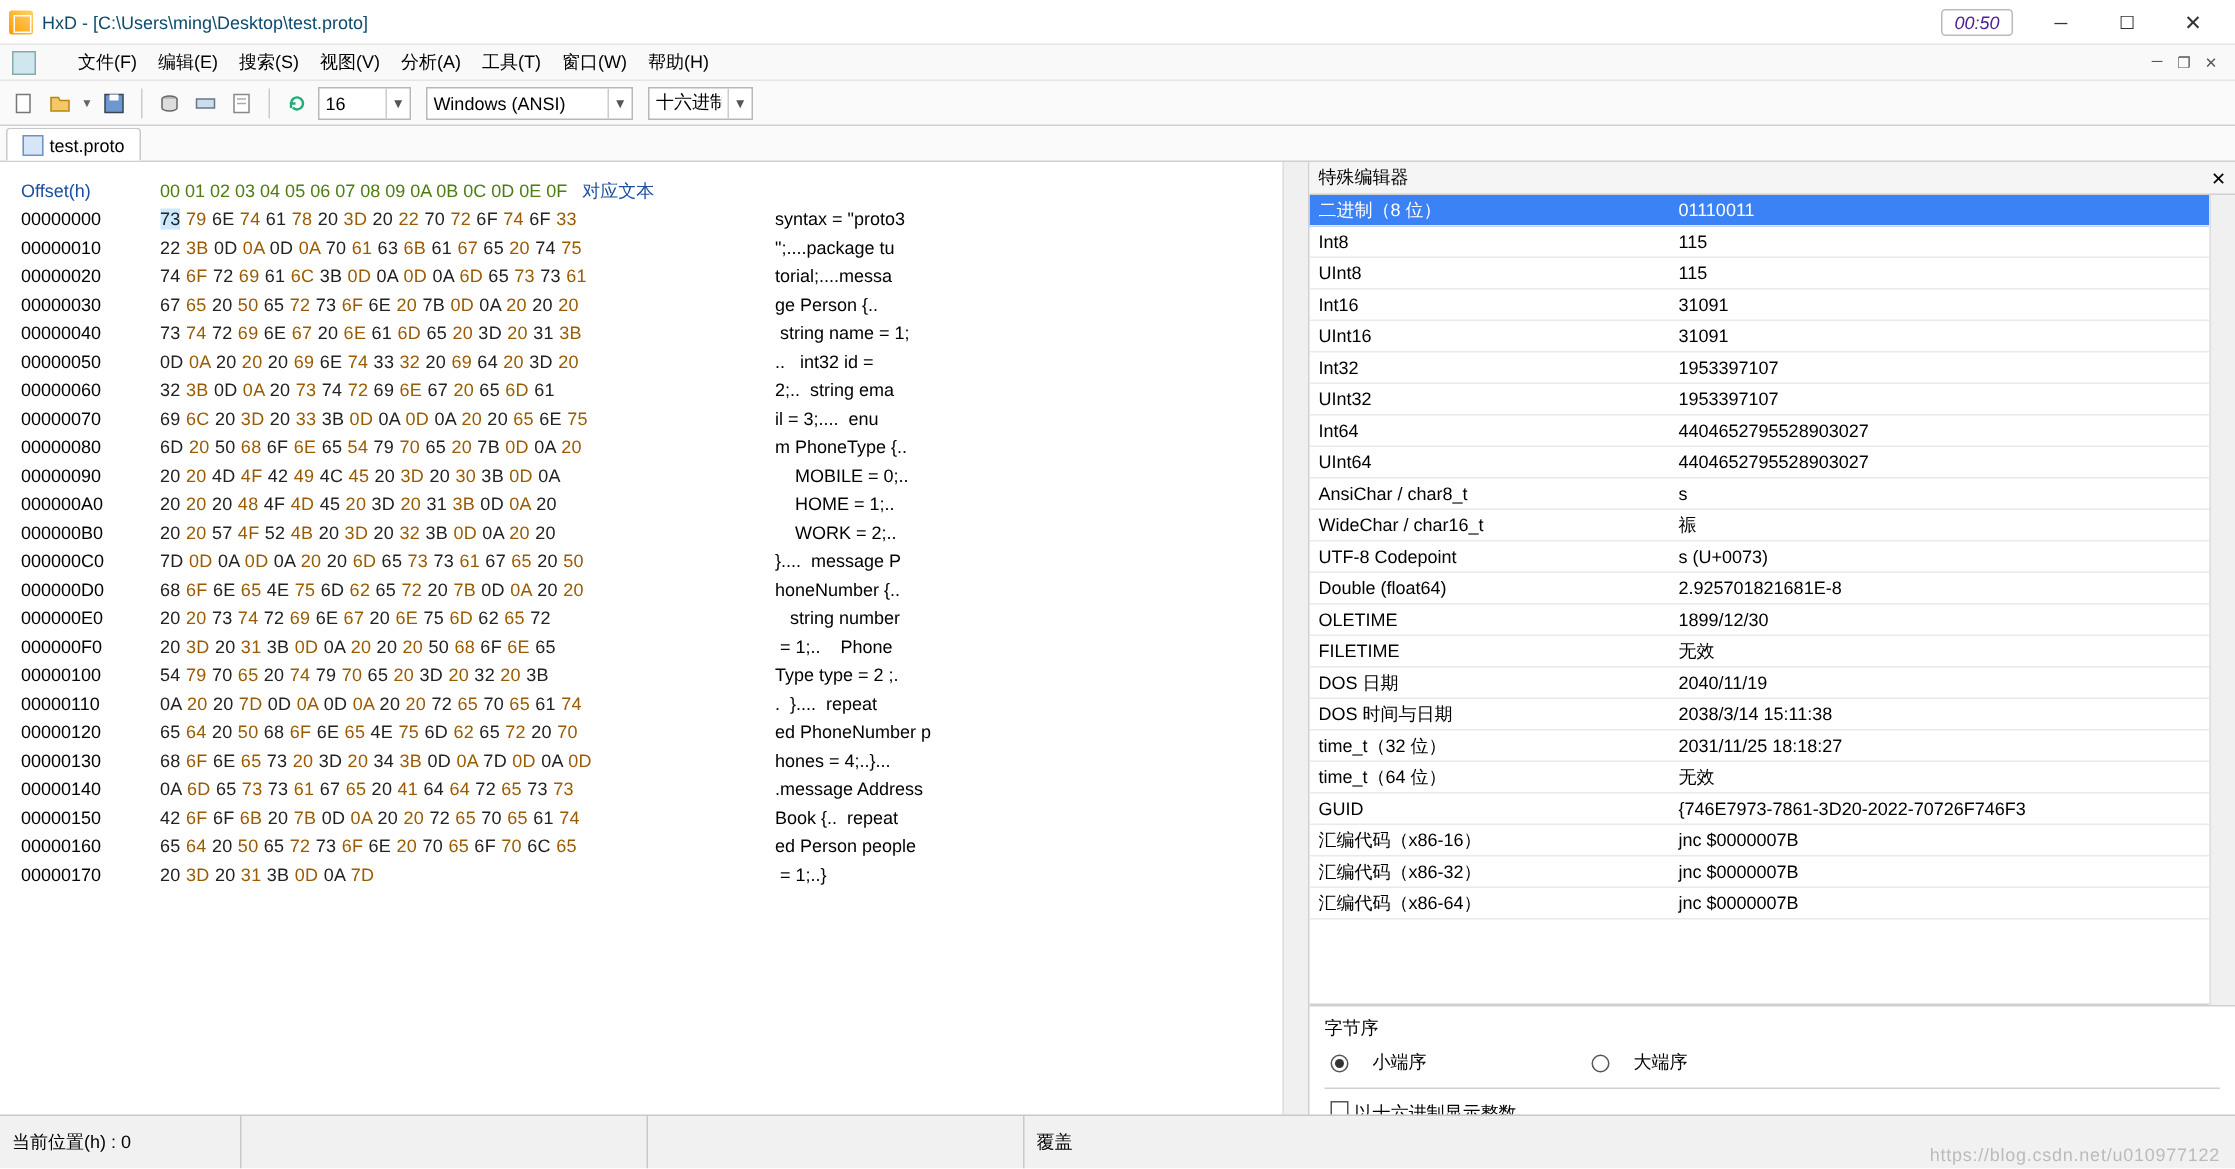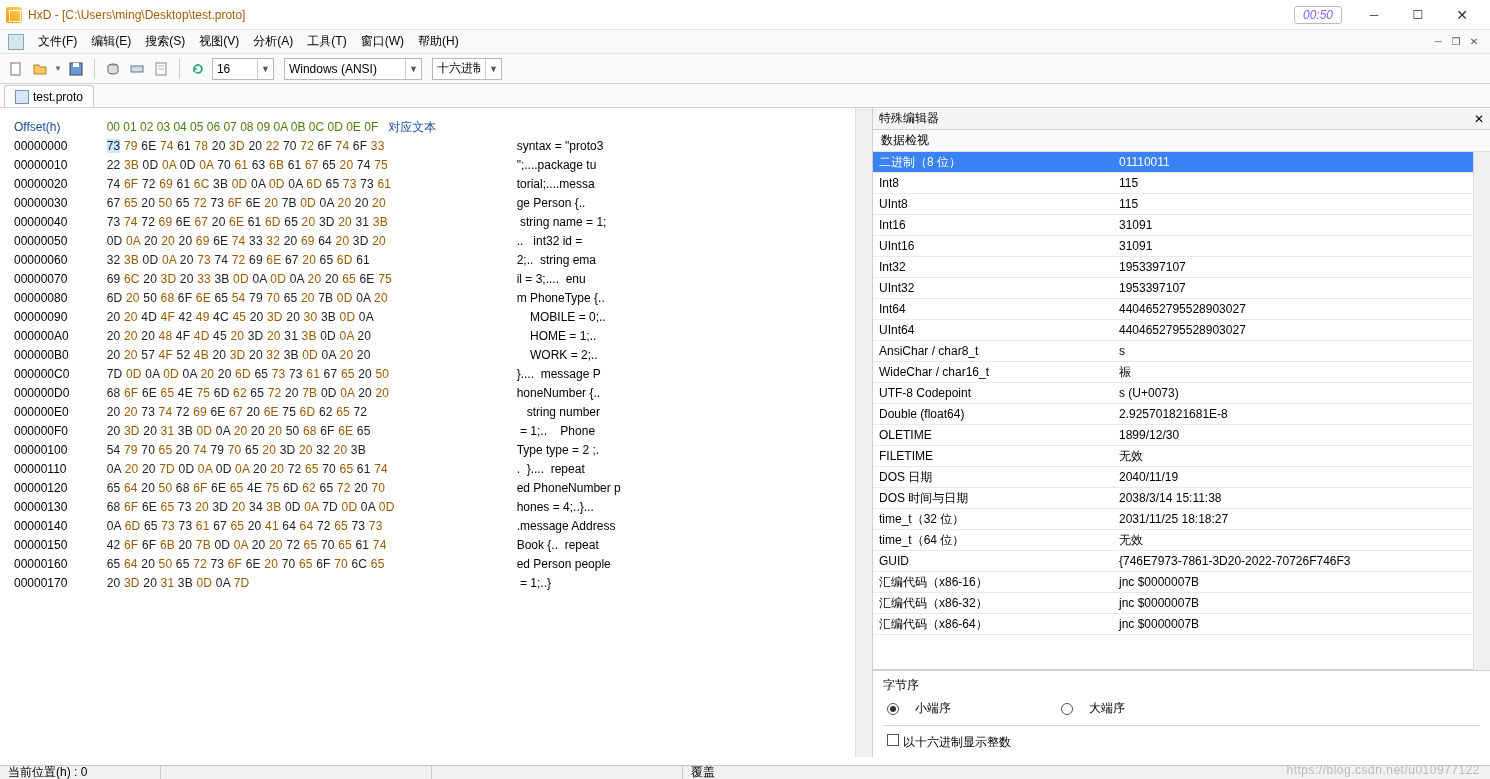--- a/index.html
+++ b/index.html
@@ -1,25 +1,25 @@
 <!DOCTYPE html>
 <html><head>
 <meta charset="utf-8">
 <style>
   * { margin:0; padding:0; box-sizing:border-box; font-family:"Microsoft YaHei","Segoe UI",Tahoma,sans-serif; font-size:12px; }
   body { background:#fff; width:1490px; height:779px; position:relative; overflow:hidden; color:#000;}
   .title-bar { height:30px; display:flex; align-items:center; padding:0 6px; background:#fff; border-bottom:1px solid #e5e5e5;}
   .title-bar .icon { width:16px; height:16px; margin-right:6px; display:inline-block; background:linear-gradient(45deg,#ff9a00,#ffd36b); border-radius:2px; position:relative;}
   .title-bar .icon::after{content:"";position:absolute;left:3px;top:3px;width:10px;height:10px;border:1px solid #fff;}
-  .title-text { flex:0 0 auto; font-size:12px; color:#a16207;}
+  .title-text { flex:0 0 auto; font-size:12px; color:#0c4a6e;}
   .title-spacer { flex:1;}
-  .clock { border:1px solid #bbb; border-radius:3px; padding:1px 8px; font-style:italic; color:#8b5cf6; margin-right:10px;}
+  .clock { border:1px solid #bbb; border-radius:3px; padding:1px 8px; font-style:italic; color:#4c1d95; margin-right:10px;}
   .win-btns { display:flex; gap:0;}
   .win-btn { width:44px; height:28px; display:flex; align-items:center; justify-content:center; color:#333;}
-  .menu-bar { height:24px; display:flex; align-items:center; gap:14px; padding:0 8px; border-bottom:1px solid #e5e5e5; background:#f9f9f9;}
+  .menu-bar { height:24px; display:flex; align-items:center; gap:28px; padding:0 8px; border-bottom:1px solid #e5e5e5; background:#f9f9f9;}
   .menu-bar .mico{width:16px;height:16px;display:inline-block;border:1px solid #8aa;background:#cfe8ef;}
   .menu-item { cursor:default;}
   .mdi-btns{margin-left:auto;display:flex;gap:2px;}
   .mdi-btns span{width:16px;height:14px;display:inline-flex;align-items:center;justify-content:center;font-size:10px;color:#555;border:1px solid transparent;}
   .toolbar { height:30px; display:flex; align-items:center; gap:4px; padding:2px 6px; border-bottom:1px solid #d0d0d0; background:#fafafa;}
   .tb-ico { width:20px; height:20px; display:inline-flex; align-items:center; justify-content:center; border:1px solid transparent; border-radius:2px;}
   .tb-ico svg{width:16px;height:16px;}
   .tb-sep { width:1px; height:20px; background:#ccc; margin:0 4px;}
   .tb-inset{display:flex;align-items:center;border:1px solid #b8b8b8;background:#fff;height:22px;}
   .tb-inset input{border:none;outline:none;height:20px;padding:0 4px;font-size:12px;background:transparent;}
@@ -46,21 +46,21 @@
   .insp-k{ width:240px; }
   .insp-v{ flex:1;}
   .insp-scroll{width:17px;background:#f0f0f0;border-left:1px solid #ddd;}
   .insp-footer1{ padding:6px 10px; border-top:1px solid #d0d0d0; display:flex; flex-direction:column; gap:6px;}
   .radio-row{display:flex; gap:110px; padding-left:4px;}
   .radio-opt{display:flex;align-items:center;gap:16px;}
   .radio-opt .r{width:12px;height:12px;border:1px solid #555;border-radius:50%;display:inline-flex;align-items:center;justify-content:center;}
   .radio-opt .r.on::after{content:"";width:6px;height:6px;background:#333;border-radius:50%;}
   .check-opt{display:flex;align-items:flex-start;gap:4px;padding-left:4px;}
   .check-opt .c{width:12px;height:12px;border:1px solid #555;}
-  .status { position:absolute; left:0; right:0; bottom:0; height:14px; background:#f1f1f1; border-top:1px solid #c9c9c9; display:flex; align-items:center; font-size:12px;}
+  .status { position:absolute; left:0; right:0; bottom:0; height:36px; background:#f1f1f1; border-top:1px solid #c9c9c9; display:flex; align-items:center; font-size:12px;}
   .status .cell{padding:0 8px; height:100%; display:flex; align-items:center;}
   .status .sep{width:1px;height:100%;background:#c9c9c9;}
   .watermark{position:absolute;right:10px;bottom:2px;color:#bbb;font-size:12px;letter-spacing:0.5px;}
   .close-x{font-size:14px;}
 </style>
 </head>
 <body>
 
 <div class="title-bar">
   <span class="icon"></span>
@@ -154,23 +154,20 @@
 <div class="workspace">
   <div class="hex-pane">
     <div class="hex-content" id="hex-content"><div class="hex-header"><span class="hx-off off">Offset(h)</span>  <span class="cols">00 01 02 03 04 05 06 07 08 09 0A 0B 0C 0D 0E 0F</span>   <span class="txt">对应文本</span></div><div><span class="hx-off">00000000</span>  <span class="hx-bytes"><span class=" cursor-byte">73</span> <span class="alt">79</span> <span class="">6E</span> <span class="alt">74</span> <span class="">61</span> <span class="alt">78</span> <span class="">20</span> <span class="alt">3D</span> <span class="">20</span> <span class="alt">22</span> <span class="">70</span> <span class="alt">72</span> <span class="">6F</span> <span class="alt">74</span> <span class="">6F</span> <span class="alt">33</span></span><span class="hx-txt">syntax = "proto3</span></div><div><span class="hx-off">00000010</span>  <span class="hx-bytes"><span class="">22</span> <span class="alt">3B</span> <span class="">0D</span> <span class="alt">0A</span> <span class="">0D</span> <span class="alt">0A</span> <span class="">70</span> <span class="alt">61</span> <span class="">63</span> <span class="alt">6B</span> <span class="">61</span> <span class="alt">67</span> <span class="">65</span> <span class="alt">20</span> <span class="">74</span> <span class="alt">75</span></span><span class="hx-txt">";....package tu</span></div><div><span class="hx-off">00000020</span>  <span class="hx-bytes"><span class="">74</span> <span class="alt">6F</span> <span class="">72</span> <span class="alt">69</span> <span class="">61</span> <span class="alt">6C</span> <span class="">3B</span> <span class="alt">0D</span> <span class="">0A</span> <span class="alt">0D</span> <span class="">0A</span> <span class="alt">6D</span> <span class="">65</span> <span class="alt">73</span> <span class="">73</span> <span class="alt">61</span></span><span class="hx-txt">torial;....messa</span></div><div><span class="hx-off">00000030</span>  <span class="hx-bytes"><span class="">67</span> <span class="alt">65</span> <span class="">20</span> <span class="alt">50</span> <span class="">65</span> <span class="alt">72</span> <span class="">73</span> <span class="alt">6F</span> <span class="">6E</span> <span class="alt">20</span> <span class="">7B</span> <span class="alt">0D</span> <span class="">0A</span> <span class="alt">20</span> <span class="">20</span> <span class="alt">20</span></span><span class="hx-txt">ge Person {..   </span></div><div><span class="hx-off">00000040</span>  <span class="hx-bytes"><span class="">73</span> <span class="alt">74</span> <span class="">72</span> <span class="alt">69</span> <span class="">6E</span> <span class="alt">67</span> <span class="">20</span> <span class="alt">6E</span> <span class="">61</span> <span class="alt">6D</span> <span class="">65</span> <span class="alt">20</span> <span class="">3D</span> <span class="alt">20</span> <span class="">31</span> <span class="alt">3B</span></span><span class="hx-txt"> string name = 1;</span></div><div><span class="hx-off">00000050</span>  <span class="hx-bytes"><span class="">0D</span> <span class="alt">0A</span> <span class="">20</span> <span class="alt">20</span> <span class="">20</span> <span class="alt">69</span> <span class="">6E</span> <span class="alt">74</span> <span class="">33</span> <span class="alt">32</span> <span class="">20</span> <span class="alt">69</span> <span class="">64</span> <span class="alt">20</span> <span class="">3D</span> <span class="alt">20</span></span><span class="hx-txt">..   int32 id = </span></div><div><span class="hx-off">00000060</span>  <span class="hx-bytes"><span class="">32</span> <span class="alt">3B</span> <span class="">0D</span> <span class="alt">0A</span> <span class="">20</span> <span class="alt">73</span> <span class="">74</span> <span class="alt">72</span> <span class="">69</span> <span class="alt">6E</span> <span class="">67</span> <span class="alt">20</span> <span class="">65</span> <span class="alt">6D</span> <span class="">61</span>   </span><span class="hx-txt">2;..  string ema</span></div><div><span class="hx-off">00000070</span>  <span class="hx-bytes"><span class="">69</span> <span class="alt">6C</span> <span class="">20</span> <span class="alt">3D</span> <span class="">20</span> <span class="alt">33</span> <span class="">3B</span> <span class="alt">0D</span> <span class="">0A</span> <span class="alt">0D</span> <span class="">0A</span> <span class="alt">20</span> <span class="">20</span> <span class="alt">65</span> <span class="">6E</span> <span class="alt">75</span></span><span class="hx-txt">il = 3;....  enu</span></div><div><span class="hx-off">00000080</span>  <span class="hx-bytes"><span class="">6D</span> <span class="alt">20</span> <span class="">50</span> <span class="alt">68</span> <span class="">6F</span> <span class="alt">6E</span> <span class="">65</span> <span class="alt">54</span> <span class="">79</span> <span class="alt">70</span> <span class="">65</span> <span class="alt">20</span> <span class="">7B</span> <span class="alt">0D</span> <span class="">0A</span> <span class="alt">20</span></span><span class="hx-txt">m PhoneType {.. </span></div><div><span class="hx-off">00000090</span>  <span class="hx-bytes"><span class="">20</span> <span class="alt">20</span> <span class="">4D</span> <span class="alt">4F</span> <span class="">42</span> <span class="alt">49</span> <span class="">4C</span> <span class="alt">45</span> <span class="">20</span> <span class="alt">3D</span> <span class="">20</span> <span class="alt">30</span> <span class="">3B</span> <span class="alt">0D</span> <span class="">0A</span>   </span><span class="hx-txt">    MOBILE = 0;..</span></div><div><span class="hx-off">000000A0</span>  <span class="hx-bytes"><span class="">20</span> <span class="alt">20</span> <span class="">20</span> <span class="alt">48</span> <span class="">4F</span> <span class="alt">4D</span> <span class="">45</span> <span class="alt">20</span> <span class="">3D</span> <span class="alt">20</span> <span class="">31</span> <span class="alt">3B</span> <span class="">0D</span> <span class="alt">0A</span> <span class="">20</span>   </span><span class="hx-txt">    HOME = 1;..</span></div><div><span class="hx-off">000000B0</span>  <span class="hx-bytes"><span class="">20</span> <span class="alt">20</span> <span class="">57</span> <span class="alt">4F</span> <span class="">52</span> <span class="alt">4B</span> <span class="">20</span> <span class="alt">3D</span> <span class="">20</span> <span class="alt">32</span> <span class="">3B</span> <span class="alt">0D</span> <span class="">0A</span> <span class="alt">20</span> <span class="">20</span>   </span><span class="hx-txt">    WORK = 2;..</span></div><div><span class="hx-off">000000C0</span>  <span class="hx-bytes"><span class="">7D</span> <span class="alt">0D</span> <span class="">0A</span> <span class="alt">0D</span> <span class="">0A</span> <span class="alt">20</span> <span class="">20</span> <span class="alt">6D</span> <span class="">65</span> <span class="alt">73</span> <span class="">73</span> <span class="alt">61</span> <span class="">67</span> <span class="alt">65</span> <span class="">20</span> <span class="alt">50</span></span><span class="hx-txt">}....  message P</span></div><div><span class="hx-off">000000D0</span>  <span class="hx-bytes"><span class="">68</span> <span class="alt">6F</span> <span class="">6E</span> <span class="alt">65</span> <span class="">4E</span> <span class="alt">75</span> <span class="">6D</span> <span class="alt">62</span> <span class="">65</span> <span class="alt">72</span> <span class="">20</span> <span class="alt">7B</span> <span class="">0D</span> <span class="alt">0A</span> <span class="">20</span> <span class="alt">20</span></span><span class="hx-txt">honeNumber {..</span></div><div><span class="hx-off">000000E0</span>  <span class="hx-bytes"><span class="">20</span> <span class="alt">20</span> <span class="">73</span> <span class="alt">74</span> <span class="">72</span> <span class="alt">69</span> <span class="">6E</span> <span class="alt">67</span> <span class="">20</span> <span class="alt">6E</span> <span class="">75</span> <span class="alt">6D</span> <span class="">62</span> <span class="alt">65</span> <span class="">72</span>   </span><span class="hx-txt">   string number</span></div><div><span class="hx-off">000000F0</span>  <span class="hx-bytes"><span class="">20</span> <span class="alt">3D</span> <span class="">20</span> <span class="alt">31</span> <span class="">3B</span> <span class="alt">0D</span> <span class="">0A</span> <span class="alt">20</span> <span class="">20</span> <span class="alt">20</span> <span class="">50</span> <span class="alt">68</span> <span class="">6F</span> <span class="alt">6E</span> <span class="">65</span>   </span><span class="hx-txt"> = 1;..    Phone</span></div><div><span class="hx-off">00000100</span>  <span class="hx-bytes"><span class="">54</span> <span class="alt">79</span> <span class="">70</span> <span class="alt">65</span> <span class="">20</span> <span class="alt">74</span> <span class="">79</span> <span class="alt">70</span> <span class="">65</span> <span class="alt">20</span> <span class="">3D</span> <span class="alt">20</span> <span class="">32</span> <span class="alt">20</span> <span class="">3B</span>   </span><span class="hx-txt">Type type = 2 ;.</span></div><div><span class="hx-off">00000110</span>  <span class="hx-bytes"><span class="">0A</span> <span class="alt">20</span> <span class="">20</span> <span class="alt">7D</span> <span class="">0D</span> <span class="alt">0A</span> <span class="">0D</span> <span class="alt">0A</span> <span class="">20</span> <span class="alt">20</span> <span class="">72</span> <span class="alt">65</span> <span class="">70</span> <span class="alt">65</span> <span class="">61</span> <span class="alt">74</span></span><span class="hx-txt">.  }....  repeat</span></div><div><span class="hx-off">00000120</span>  <span class="hx-bytes"><span class="">65</span> <span class="alt">64</span> <span class="">20</span> <span class="alt">50</span> <span class="">68</span> <span class="alt">6F</span> <span class="">6E</span> <span class="alt">65</span> <span class="">4E</span> <span class="alt">75</span> <span class="">6D</span> <span class="alt">62</span> <span class="">65</span> <span class="alt">72</span> <span class="">20</span> <span class="alt">70</span></span><span class="hx-txt">ed PhoneNumber p</span></div><div><span class="hx-off">00000130</span>  <span class="hx-bytes"><span class="">68</span> <span class="alt">6F</span> <span class="">6E</span> <span class="alt">65</span> <span class="">73</span> <span class="alt">20</span> <span class="">3D</span> <span class="alt">20</span> <span class="">34</span> <span class="alt">3B</span> <span class="">0D</span> <span class="alt">0A</span> <span class="">7D</span> <span class="alt">0D</span> <span class="">0A</span> <span class="alt">0D</span></span><span class="hx-txt">hones = 4;..}...</span></div><div><span class="hx-off">00000140</span>  <span class="hx-bytes"><span class="">0A</span> <span class="alt">6D</span> <span class="">65</span> <span class="alt">73</span> <span class="">73</span> <span class="alt">61</span> <span class="">67</span> <span class="alt">65</span> <span class="">20</span> <span class="alt">41</span> <span class="">64</span> <span class="alt">64</span> <span class="">72</span> <span class="alt">65</span> <span class="">73</span> <span class="alt">73</span></span><span class="hx-txt">.message Address</span></div><div><span class="hx-off">00000150</span>  <span class="hx-bytes"><span class="">42</span> <span class="alt">6F</span> <span class="">6F</span> <span class="alt">6B</span> <span class="">20</span> <span class="alt">7B</span> <span class="">0D</span> <span class="alt">0A</span> <span class="">20</span> <span class="alt">20</span> <span class="">72</span> <span class="alt">65</span> <span class="">70</span> <span class="alt">65</span> <span class="">61</span> <span class="alt">74</span></span><span class="hx-txt">Book {..  repeat</span></div><div><span class="hx-off">00000160</span>  <span class="hx-bytes"><span class="">65</span> <span class="alt">64</span> <span class="">20</span> <span class="alt">50</span> <span class="">65</span> <span class="alt">72</span> <span class="">73</span> <span class="alt">6F</span> <span class="">6E</span> <span class="alt">20</span> <span class="">70</span> <span class="alt">65</span> <span class="">6F</span> <span class="alt">70</span> <span class="">6C</span> <span class="alt">65</span></span><span class="hx-txt">ed Person people</span></div><div><span class="hx-off">00000170</span>  <span class="hx-bytes"><span class="">20</span> <span class="alt">3D</span> <span class="">20</span> <span class="alt">31</span> <span class="">3B</span> <span class="alt">0D</span> <span class="">0A</span> <span class="alt">7D</span>                        </span><span class="hx-txt"> = 1;..}</span></div></div>
   </div>
   <div class="hex-scroll"></div>
 
   <div class="inspector">
     <div class="insp-title">
       <span>特殊编辑器</span>
       <span style="cursor:default;">✕</span>
-    </div>
-    <div class="insp-sub">
-      <span>数据检视</span>
     </div>
     <div style="display:flex;flex:1;min-height:0;">
       <div class="insp-table" id="insp-table">
           <div class="insp-row sel">
             <span class="insp-k">二进制（8 位）</span>
             <span class="insp-v">01110011</span>
           </div>
           <div class="insp-row">
             <span class="insp-k">Int8</span>
             <span class="insp-v">115</span>

